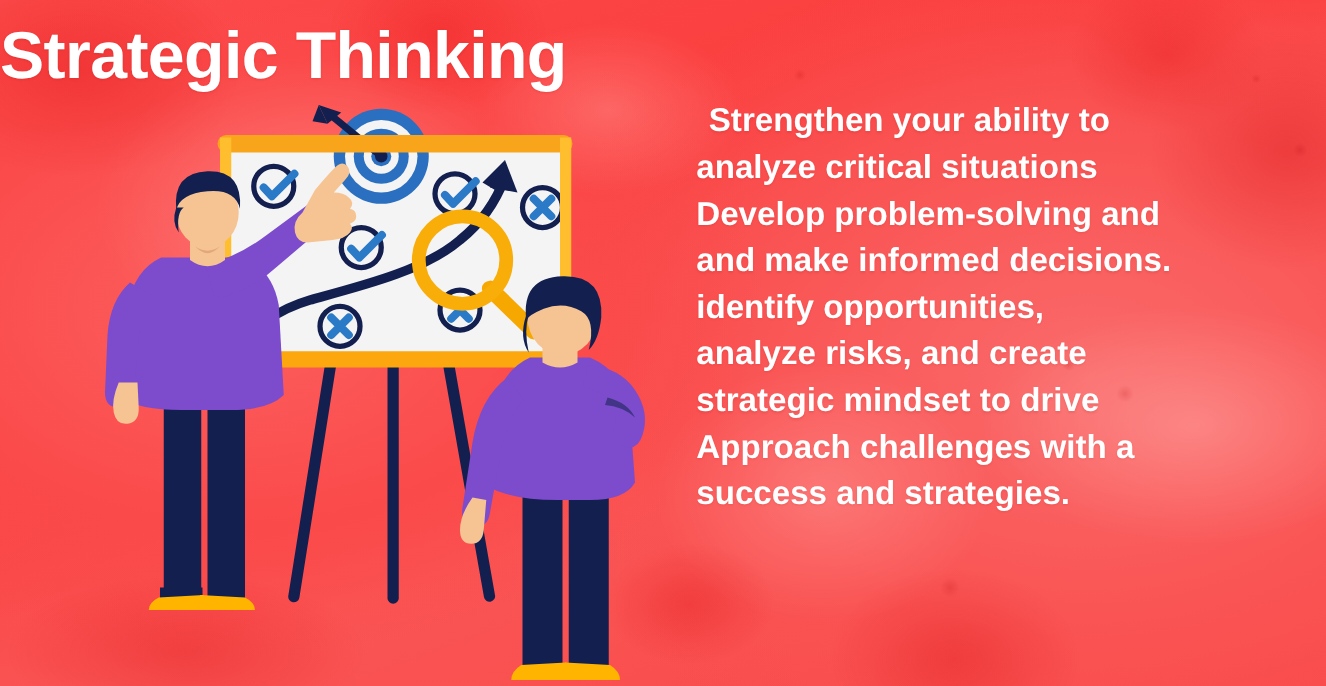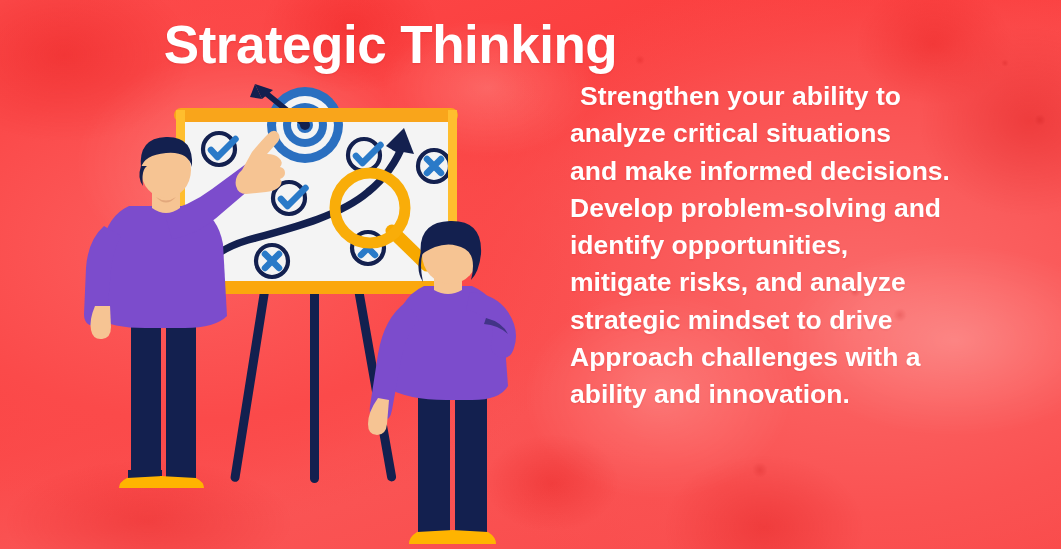--- a/index.html
+++ b/index.html
@@ -45,28 +45,28 @@
       radial-gradient(circle 5px at 855px 292px,#c11d22 0%,rgba(193,29,34,0) 100%),
       radial-gradient(circle 7px at 900px 315px,#c11d22 0%,rgba(193,29,34,0) 100%),
       radial-gradient(circle 4px at 1005px 63px,#c11d22 0%,rgba(193,29,34,0) 100%),
       radial-gradient(circle 6px at 1040px 120px,#c11d22 0%,rgba(193,29,34,0) 100%),
       radial-gradient(circle 5px at 640px 60px,#c11d22 0%,rgba(193,29,34,0) 100%),
       radial-gradient(circle 8px at 760px 470px,#c11d22 0%,rgba(193,29,34,0) 100%);
   }
 
   
   #title{
-    position:absolute;left:0;top:14px;width:1061px;text-align:center;
+    position:absolute;left:0;top:14px;width:1061px;
     color:#ffffff;font-weight:bold;font-size:53px;line-height:62px;
     letter-spacing:-.5px;white-space:nowrap;
     text-shadow:0 1px 2px rgba(160,15,15,.18);
   }
   #title .t-pad{padding-right:280px;display:inline-block;}
   #body-copy{
-    position:absolute;left:570px;top:78px;width:480px;
+    position:absolute;left:557px;top:78px;width:480px;
     color:#ffffff;font-weight:bold;font-size:26.5px;line-height:37.3px;
     text-shadow:0 1px 2px rgba(160,15,15,.14);
   }
   #body-copy .ln{display:block;white-space:nowrap;}
   #body-copy .ln.first{text-indent:10px;}
 
   
   #art{position:absolute;left:0;top:0;width:560px;height:549px;}
   svg.art-svg{position:absolute;left:0;top:0;width:560px;height:549px;}
 </style>
@@ -201,22 +201,22 @@
     </svg>
   </div>
 
   <div id="title">
     <span class="t-pad">Strategic Thinking</span>
   </div>
 
   <div id="body-copy">
     <span class="ln first">Strengthen your ability to</span>
     <span class="ln">analyze critical situations</span>
+    <span class="ln">Develop problem-solving and</span>
     <span class="ln">and make informed decisions.</span>
-    <span class="ln">Develop problem-solving and</span>
     <span class="ln">identify opportunities,</span>
-    <span class="ln">mitigate risks, and analyze</span>
+    <span class="ln">analyze risks, and create</span>
     <span class="ln">strategic mindset to drive</span>
     <span class="ln">Approach challenges with a</span>
-    <span class="ln">ability and innovation.</span>
+    <span class="ln">success and strategies.</span>
   </div>
 
 </div>
 
 </body></html>

